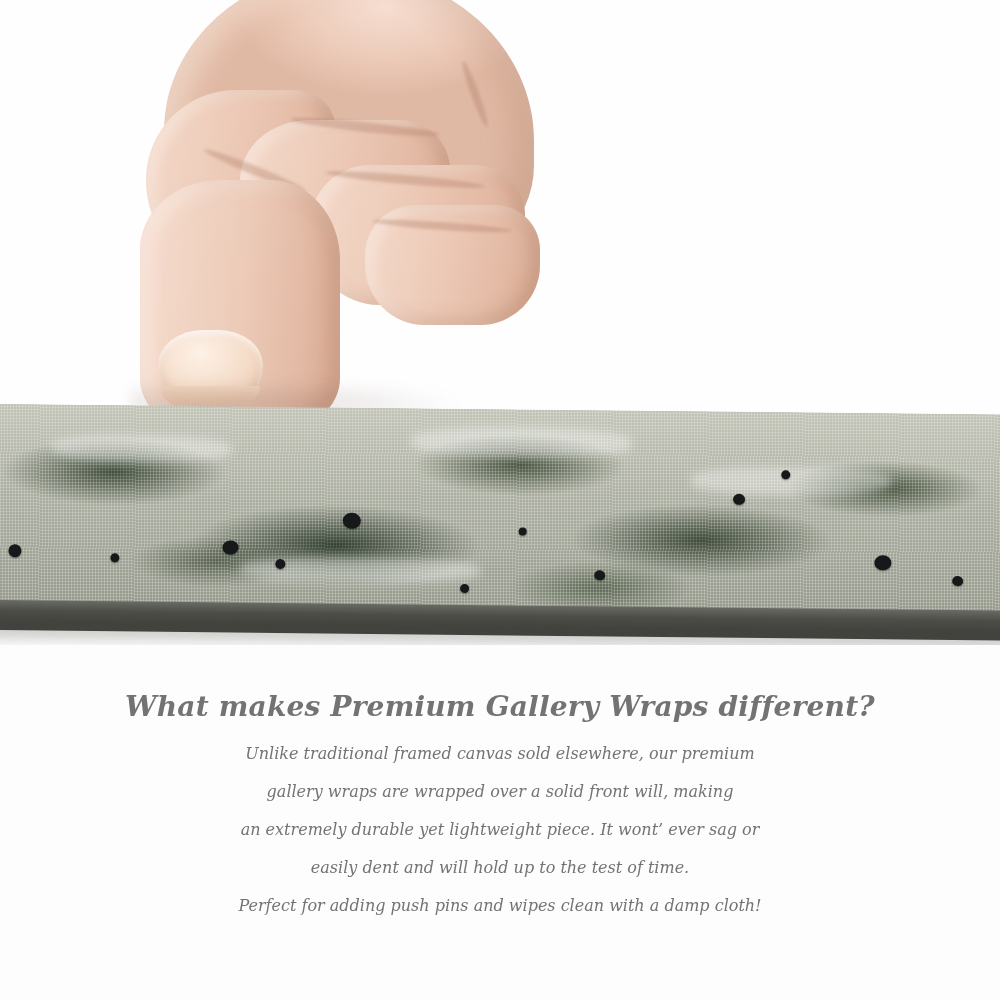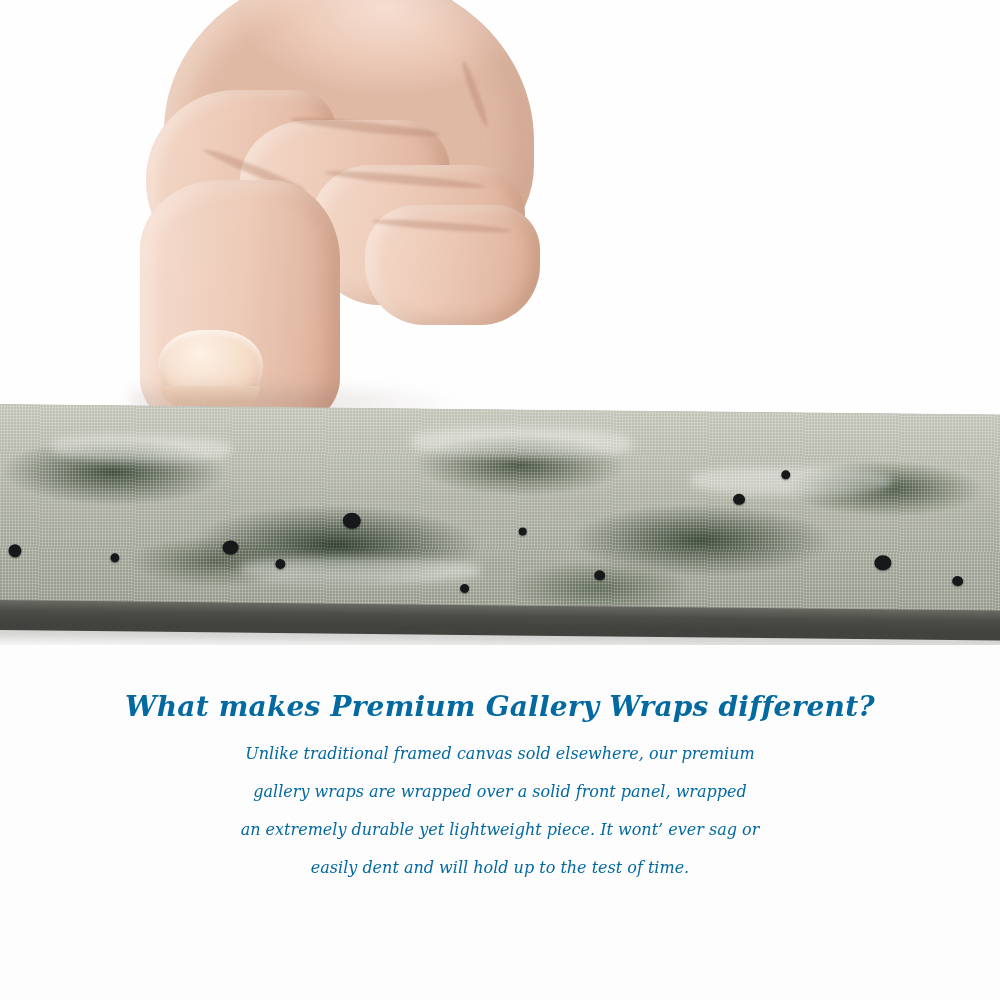--- a/index.html
+++ b/index.html
@@ -188,21 +188,21 @@
   }
 
   
   .caption {
     position: absolute;
     left: 0;
     top: 690px;
     width: 1000px;
     text-align: center;
     font-family: "DejaVu Serif", serif;
-    color: #0369a1;
+    color: #737373;
   }
   .caption-heading {
     font-size: 28px;
     font-style: italic;
     font-weight: 700;
     letter-spacing: 0.2px;
     margin: 0 0 12px 0;
   }
   .caption-line {
     font-size: 16px;
@@ -259,18 +259,19 @@
       <div class="speck" style="left:962px; top:162px; width:11px; height:10px;"></div>
       <div class="speck" style="left:528px; top:118px; width:8px;  height:8px;"></div>
     </div>
     <div class="canvas-bottom"></div>
     <div class="canvas-drop"></div>
   </div>
 
   <div class="caption">
     <p class="caption-heading">What makes Premium Gallery Wraps different?</p>
     <p class="caption-line">Unlike traditional framed canvas sold elsewhere, our premium</p>
-    <p class="caption-line">gallery wraps are wrapped over a solid front panel, wrapped</p>
+    <p class="caption-line">gallery wraps are wrapped over a solid front will, making</p>
     <p class="caption-line">an extremely durable yet lightweight piece. It wont’ ever sag or</p>
     <p class="caption-line">easily dent and will hold up to the test of time.</p>
+    <p class="caption-line">Perfect for adding push pins and wipes clean with a damp cloth!</p>
   </div>
 
 </div>
 
 </body></html>

